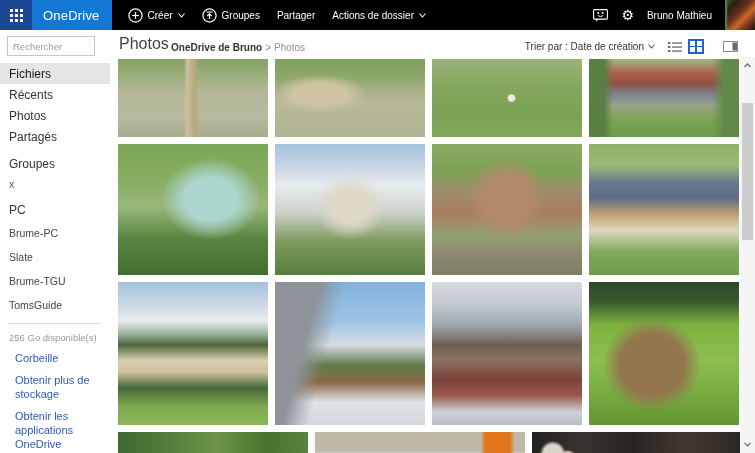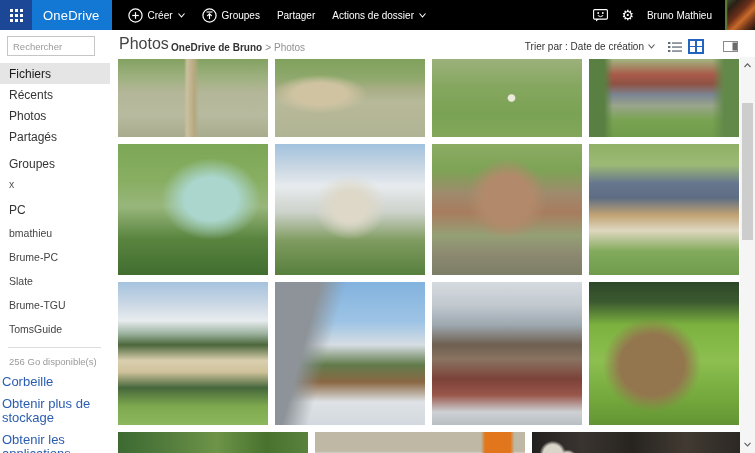--- a/index.html
+++ b/index.html
@@ -27,21 +27,21 @@
     font-size:9.5px; padding:0 5px; color:#666; outline:none; font-family:"Liberation Sans",sans-serif; }
   .search-box::placeholder { color:#9a9a9a; }
   .nav { margin-top:7px; }
   .nav-item { font-size:12px; color:#333; padding:4px 0 4px 9px; height:21px; cursor:pointer; }
   .nav-item.selected { background:#e5e5e5; color:#1a1a1a; }
   .sec-header { font-size:12px; color:#333; padding:4px 0 4px 9px; margin-top:6px; cursor:pointer; }
   .sub-item { font-size:10.5px; color:#555; padding:3px 0 3px 9px; height:18px; cursor:pointer; }
   .pc-item { font-size:10.5px; color:#444; padding:6px 0 6px 9px; height:24px; cursor:pointer; }
   .divider { border-top:1px solid #dcdcdc; margin:6px 9px 0 8px; }
   .storage { font-size:9.5px; color:#9a9a9a; padding:8px 0 2px 9px; }
-  .side-link { display:block; font-size:13px; color:#2a5db0; padding:6px 9px 2px 2px;
+  .side-link { display:block; font-size:11px; color:#2a5db0; padding:6px 9px 2px 15px;
     line-height:14px; width:104px; cursor:pointer; text-decoration:none; }
 
   
   .main { position:absolute; top:30px; left:110px; width:645px; height:423px; background:#fff; }
   .page-title { position:absolute; left:9px; top:5px; font-size:16px; font-weight:300; color:#444; }
   .breadcrumb { position:absolute; left:61px; top:12px; font-size:10px; }
   .bc-root { color:#333; font-weight:bold; cursor:pointer; }
   .bc-sep { color:#888; margin:0 3px; }
   .bc-cur { color:#919191; }
   .view-controls { position:absolute; top:9px; right:17px; display:flex; align-items:center; }
@@ -147,21 +147,20 @@
     <div class="nav-item selected">Fichiers</div>
     <div class="nav-item">Récents</div>
     <div class="nav-item">Photos</div>
     <div class="nav-item">Partagés</div>
   </div>
 
   <div class="sec-header">Groupes</div>
   <div class="sub-item">x</div>
 
   <div class="sec-header">PC</div>
-  <div class="pc-item">bmathieu</div>
   <div class="pc-item">Brume-PC</div>
   <div class="pc-item">Slate</div>
   <div class="pc-item">Brume-TGU</div>
   <div class="pc-item">TomsGuide</div>
 
   <div class="divider"></div>
   <div class="storage">256 Go disponible(s)</div>
   <a class="side-link">Corbeille</a>
   <a class="side-link">Obtenir plus de stockage</a>
   <a class="side-link">Obtenir les applications OneDrive</a>

